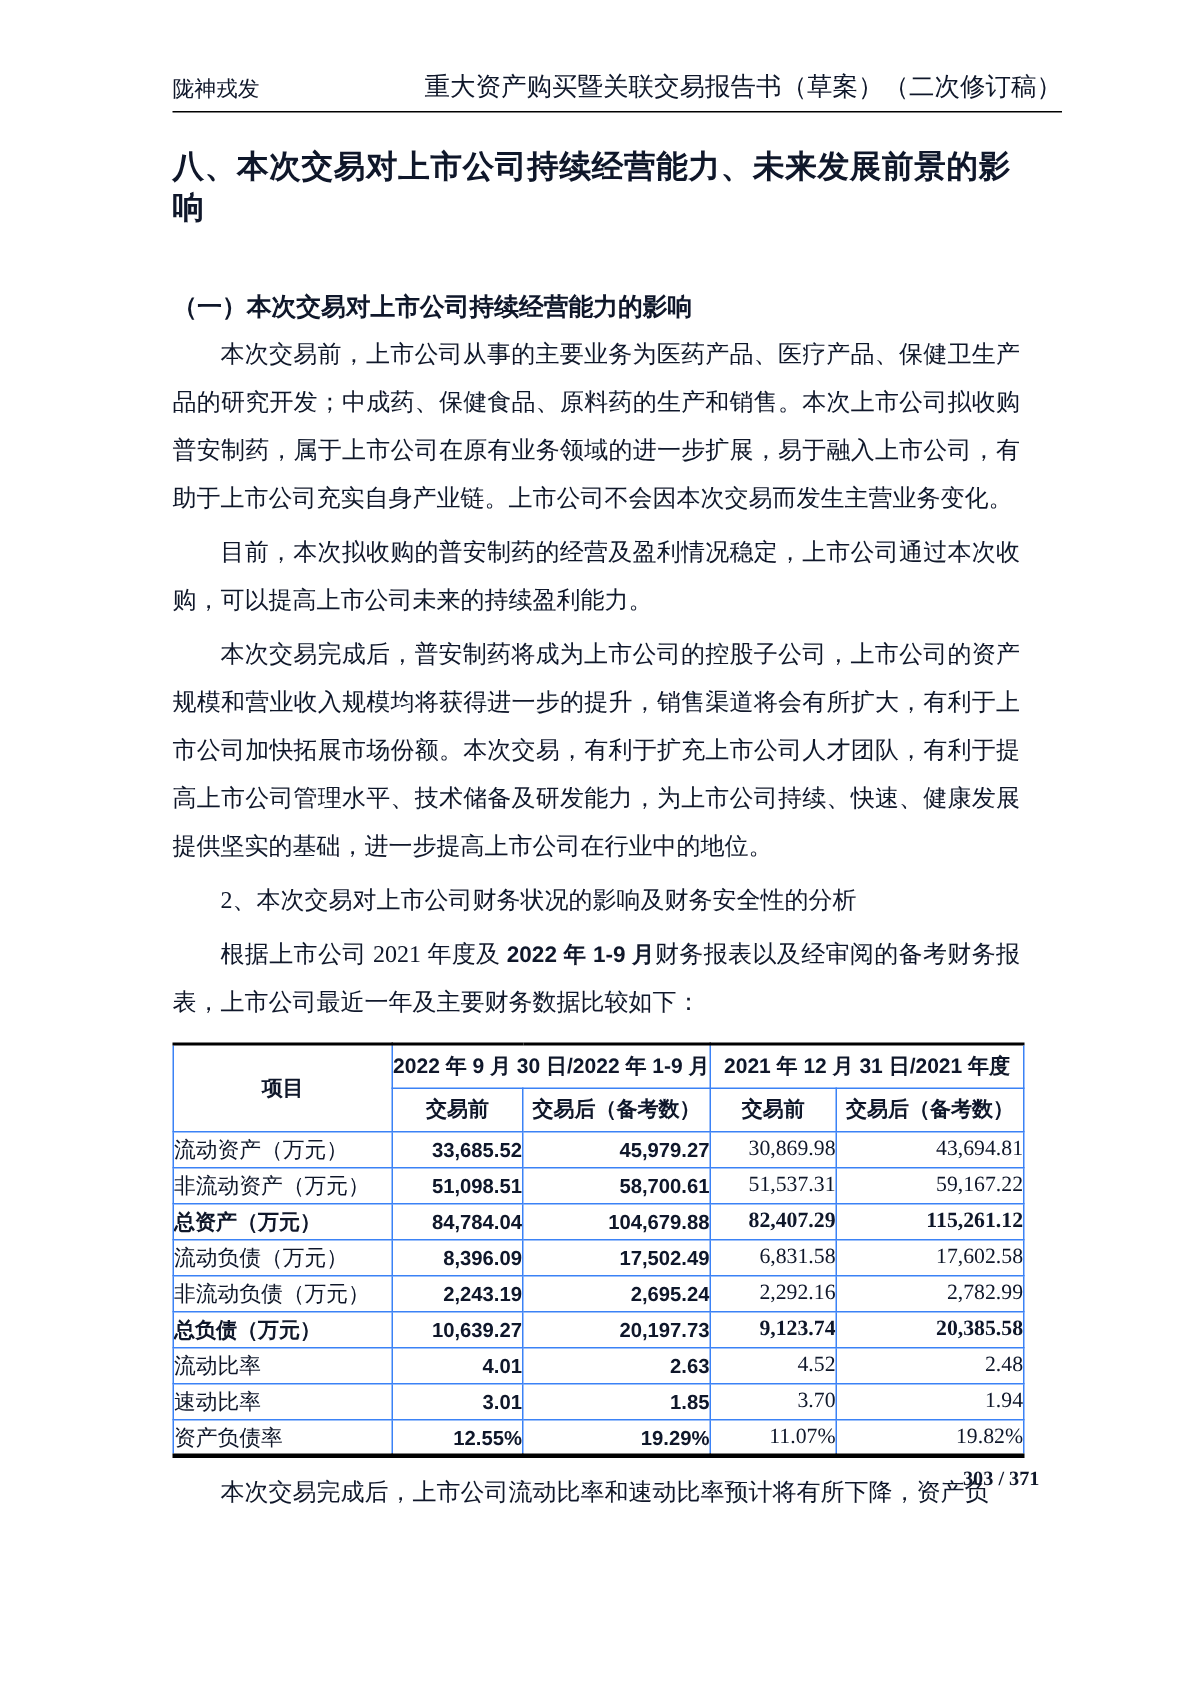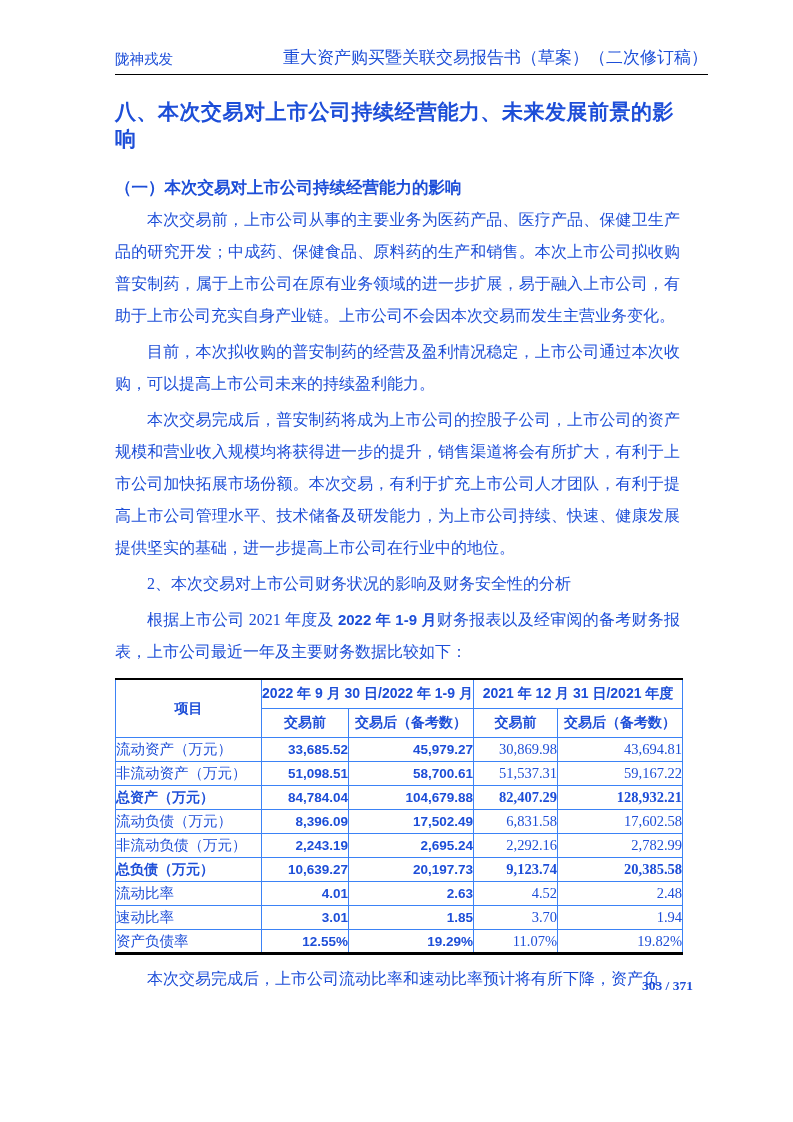--- a/index.html
+++ b/index.html
@@ -1,21 +1,21 @@
 <!DOCTYPE html>
 <html><head>
 <meta charset="utf-8">
 <style>
   html,body { margin:0; padding:0; background:#ffffff; }
   .page {
     position: relative;
     width: 793px; height: 1122px;
     box-sizing: border-box;
     background: #ffffff;
-    color: #1d4ed8;
+    color: #0f172a;
     font-family: "Liberation Serif", "DejaVu Serif", serif;
     padding: 46px 113px 0 115px;
     overflow: hidden;
   }
   
   .doc-header {
     width: 593px;
     display: flex;
     justify-content: space-between;
     align-items: flex-end;
@@ -27,22 +27,22 @@
 
   h1.sec {
     margin: 23px 0 0 0;
     font-family: "Liberation Sans", "DejaVu Sans", sans-serif;
     font-weight: bold;
     font-size: 21px;
     line-height: 27px;
     letter-spacing: 0.5px;
   }
   h2.subsec {
-    margin: 25px 0 0 0;
-    font-family: Liberation Mono, monospace;
+    margin: 42px 0 0 0;
+    font-family: Liberation Sans, sans-serif;
     font-weight: bold;
     font-size: 16.5px;
     line-height: 23px;
   }
   p.para {
     width: 565px;
     margin: 4px 0 0 0;
     font-size: 16px;
     line-height: 32px;
     text-indent: 2em;
@@ -161,21 +161,21 @@
         <td class="v22">51,098.51</td>
         <td class="v22">58,700.61</td>
         <td class="v21">51,537.31</td>
         <td class="v21">59,167.22</td>
       </tr>
       <tr class="strong">
         <td class="lbl">总资产（万元）</td>
         <td class="v22">84,784.04</td>
         <td class="v22">104,679.88</td>
         <td class="v21">82,407.29</td>
-        <td class="v21">128,932.21</td>
+        <td class="v21">115,261.12</td>
       </tr>
       <tr>
         <td class="lbl">流动负债（万元）</td>
         <td class="v22">8,396.09</td>
         <td class="v22">17,502.49</td>
         <td class="v21">6,831.58</td>
         <td class="v21">17,602.58</td>
       </tr>
       <tr>
         <td class="lbl">非流动负债（万元）</td>

